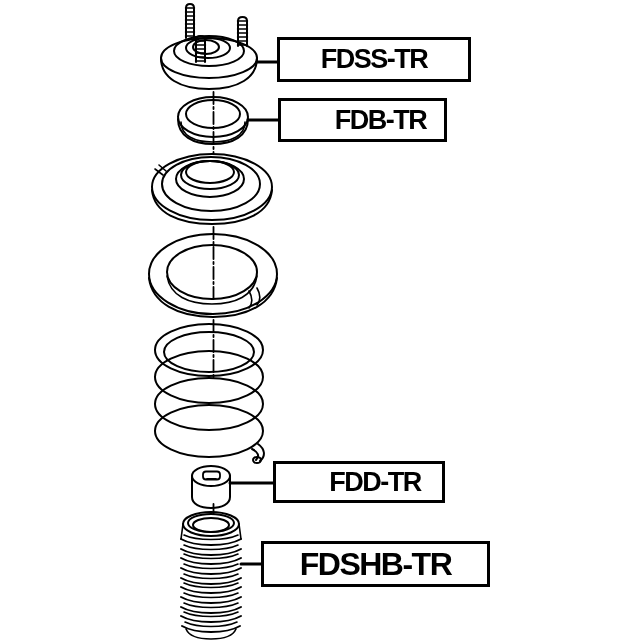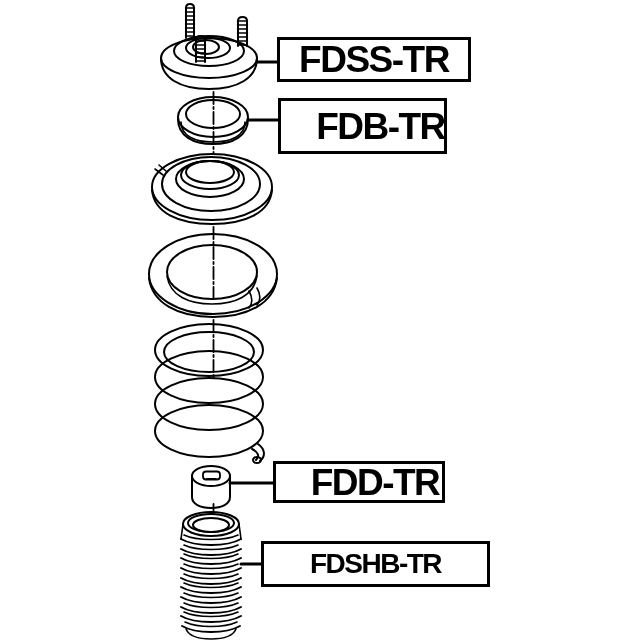--- a/index.html
+++ b/index.html
@@ -4,27 +4,27 @@
 <style>
   html,body{margin:0;padding:0;background:#ffffff;}
   #screen{
     position:relative;width:640px;height:640px;background:#ffffff;overflow:hidden;
     font-family:"Liberation Sans",sans-serif;
   }
   #art{position:absolute;left:0;top:0;}
   .label-box{
     position:absolute;box-sizing:border-box;border:3px solid #000;background:#fff;
     display:flex;align-items:center;justify-content:center;
-    font-weight:bold;font-size:37px;letter-spacing:-1.5px;color:#000;
+    font-weight:bold;font-size:27px;letter-spacing:-1.5px;color:#000;
     white-space:nowrap;line-height:1;
   }
   .lb-fdss {left:277px;top:37px; width:194px;height:45px;}
-  .lb-fdb  {left:278px;top:98px; width:169px;height:56px;padding-left:36px;}
+  .lb-fdb  {left:278px;top:98px; width:169px;height:44px;padding-left:36px;}
   .lb-fdd  {left:273px;top:461px;width:172px;height:42px;padding-left:32px;}
-  .lb-fdshb{left:261px;top:541px;width:229px;height:46px;font-size:28px;justify-content:center;}
+  .lb-fdshb{left:261px;top:541px;width:229px;height:46px;font-size:32px;justify-content:center;}
 </style>
 </head>
 <body>
 
 <div id="screen">
 
   <svg id="art" width="640" height="640" viewBox="0 0 640 640" fill="none" stroke="#000" stroke-width="2" stroke-linecap="round">
 
     <g stroke-width="1.8" stroke-dasharray="12 3 2 3">
       <line x1="213.5" y1="92" x2="213.5" y2="153"></line>

